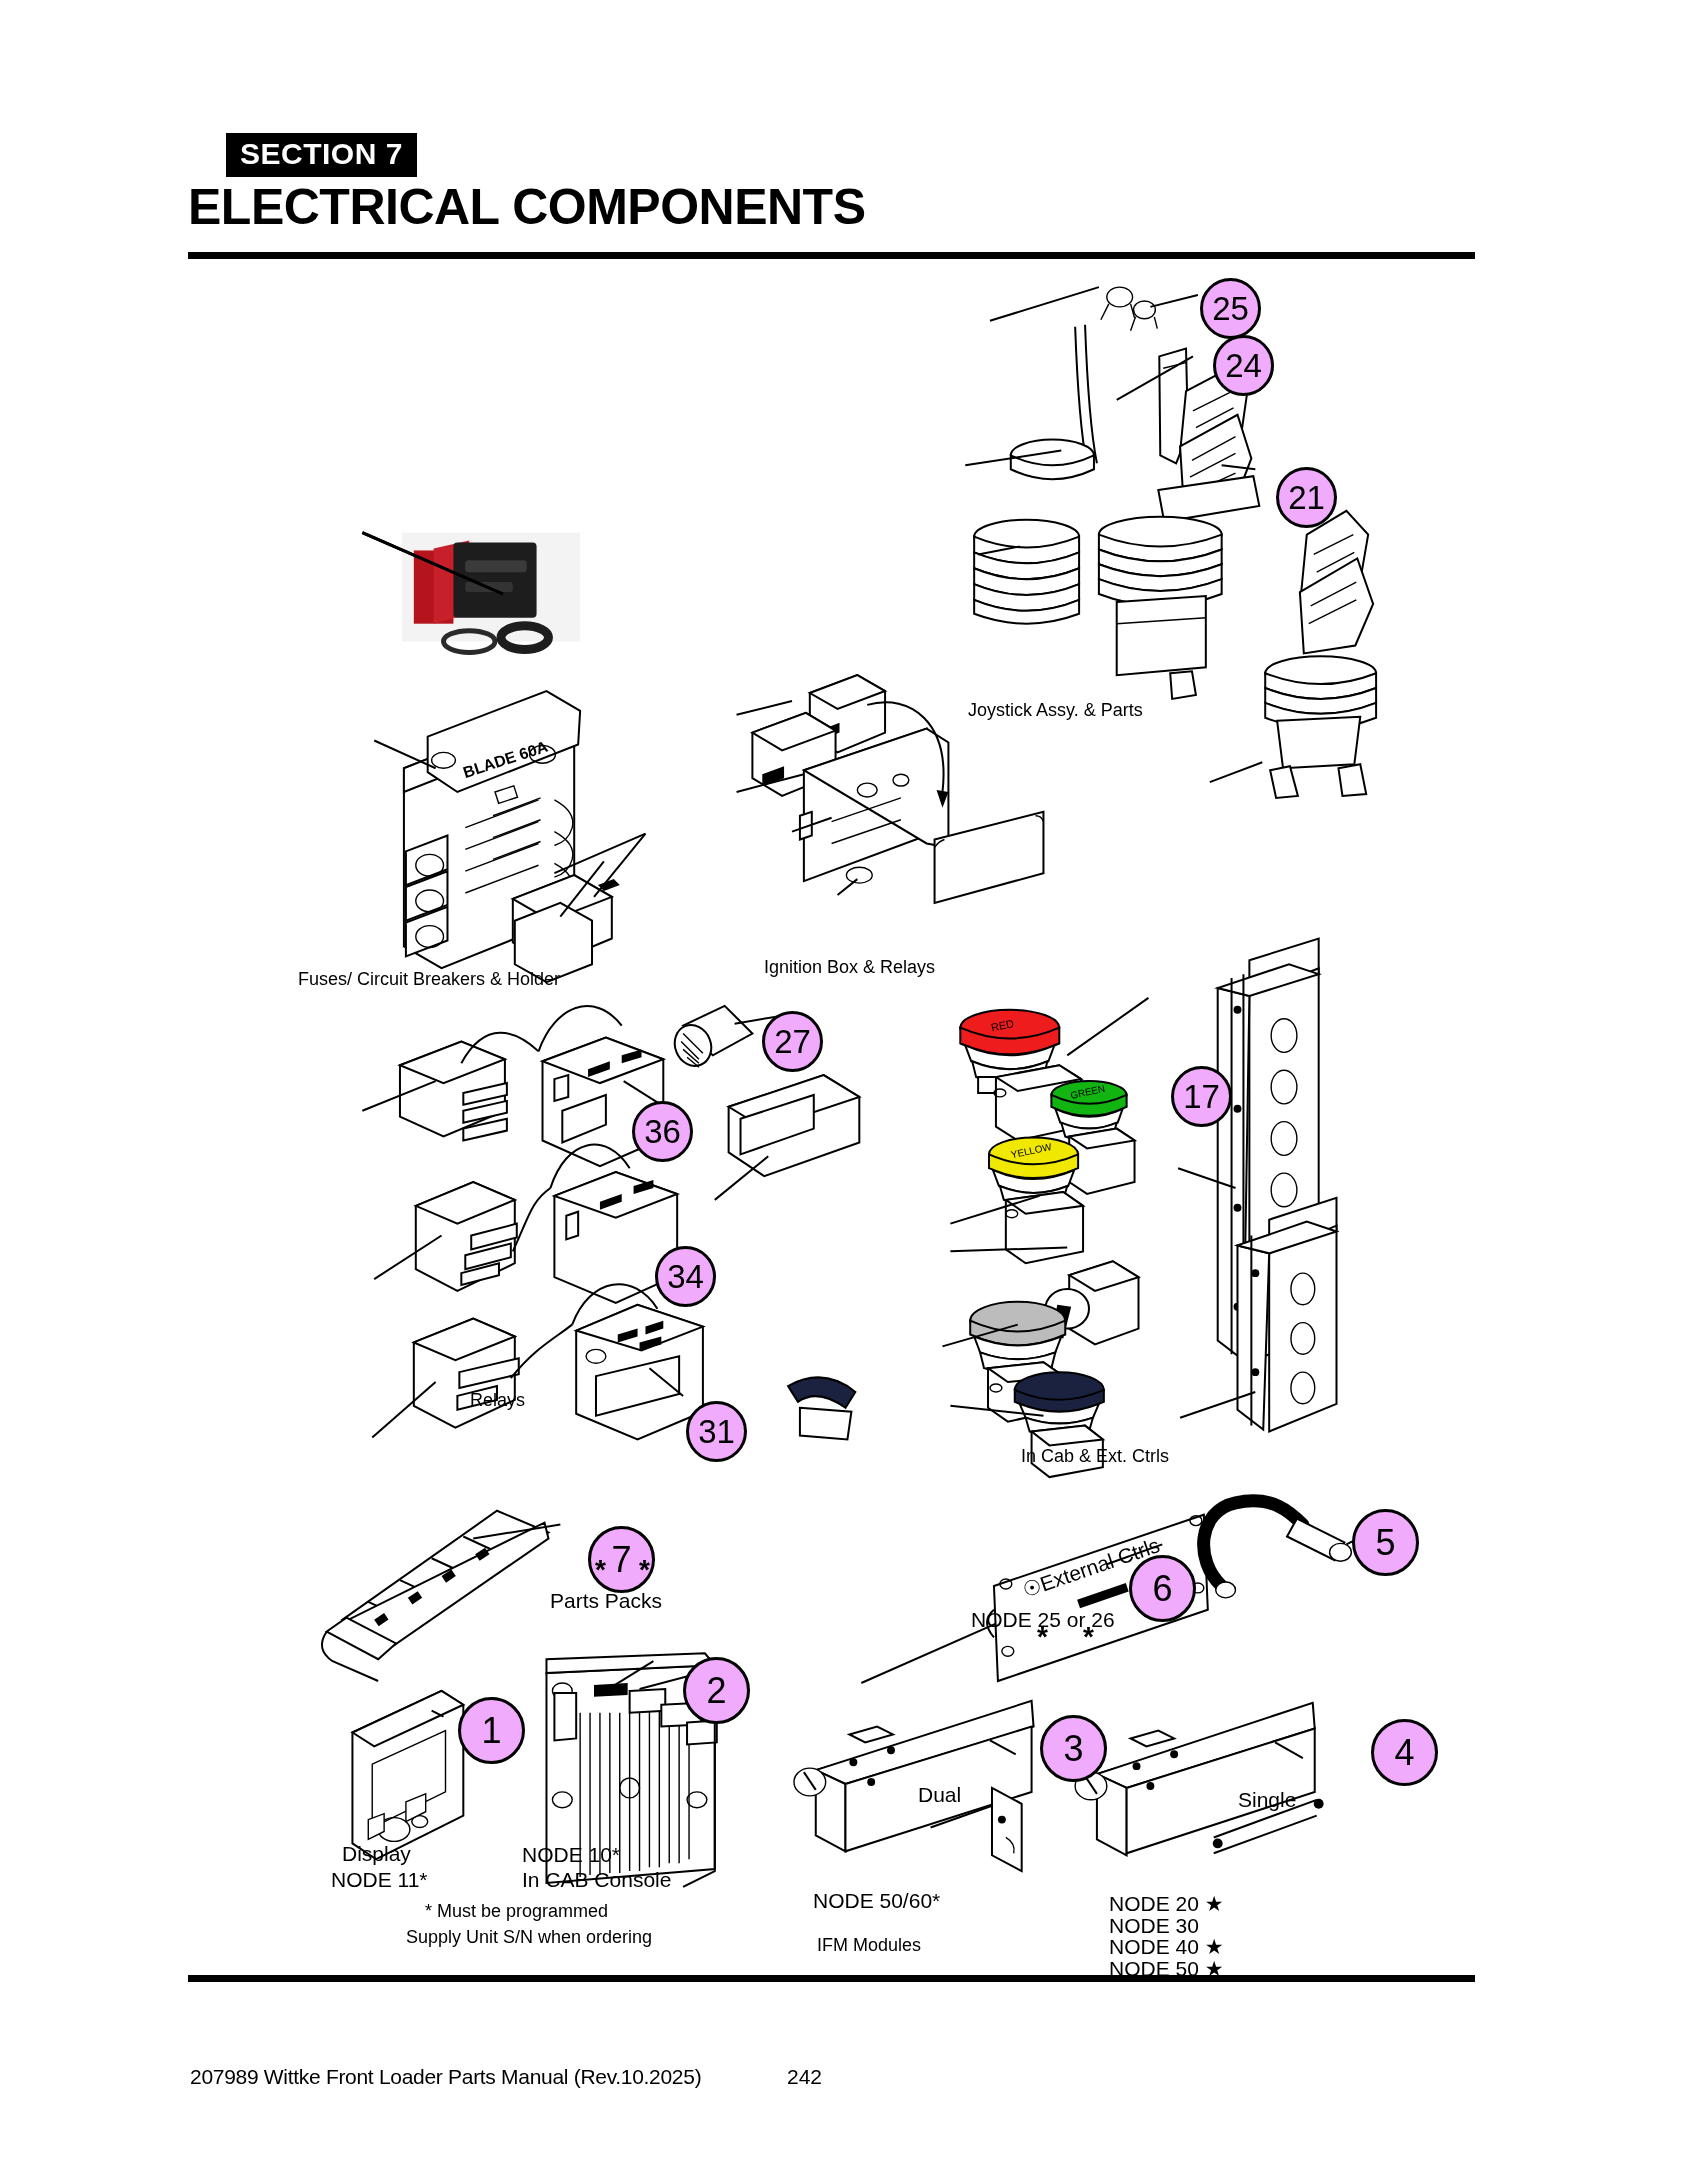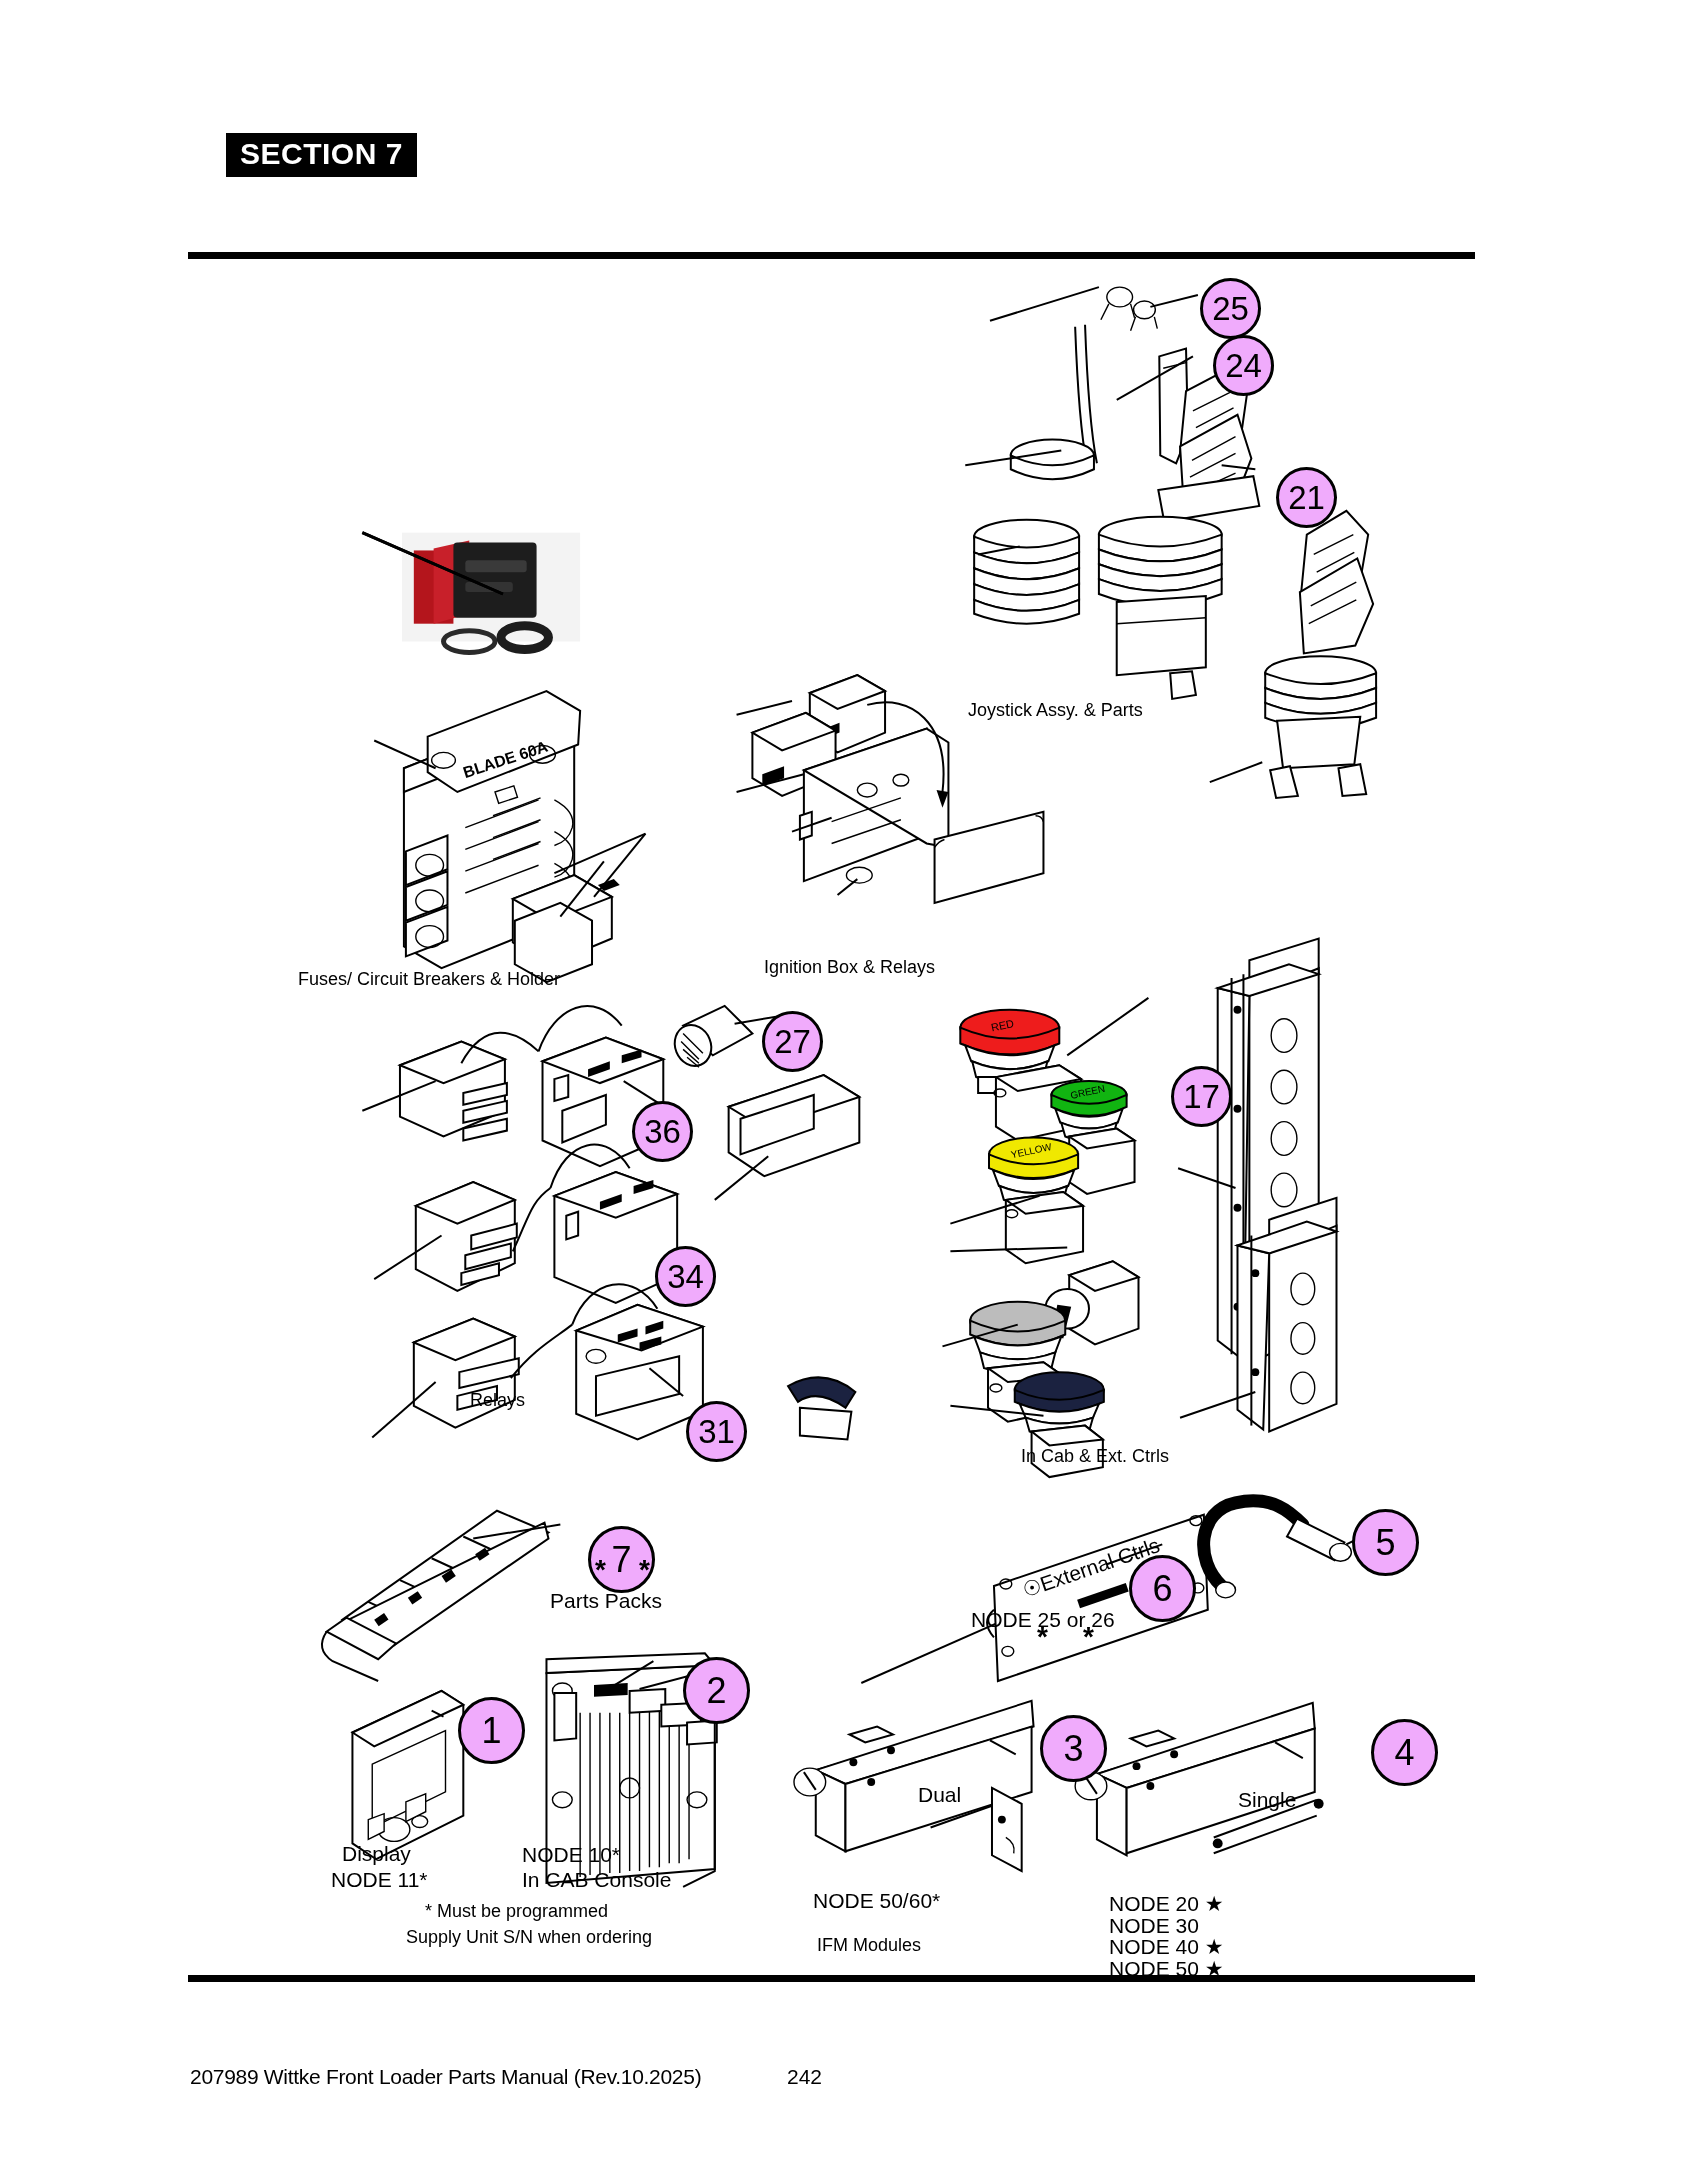--- a/index.html
+++ b/index.html
@@ -37,20 +37,21 @@
   .fillw{fill:#fff;stroke:#000;stroke-width:2;}
   .fillw1{fill:#fff;stroke:#000;stroke-width:1.4;}
   .fillk{fill:#000;}
 </style>
 </head>
 <body>
 
 <div class="page">
 
   <div class="section-tag">SECTION  7</div>
+  <div class="page-title">ELECTRICAL COMPONENTS</div>
   <div class="rule-top"></div>
   <div class="rule-bottom"></div>
 
   <svg class="art" viewBox="0 0 1700 2200">
 
     <g>
 
       <ellipse class="fillw1" cx="1131" cy="300" rx="13" ry="10"></ellipse>
       <path class="ln1" d="M1120 307 l-8 16 M1142 307 l4 14"></path>
       <ellipse class="fillw1" cx="1156" cy="313" rx="11" ry="9"></ellipse>

